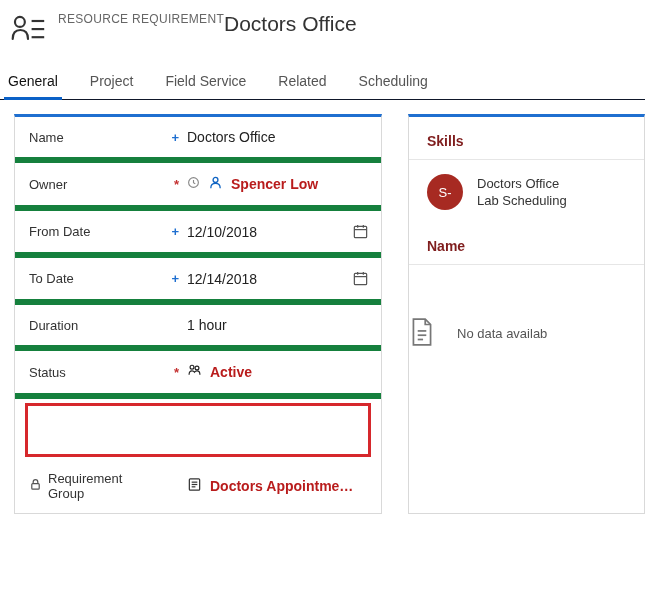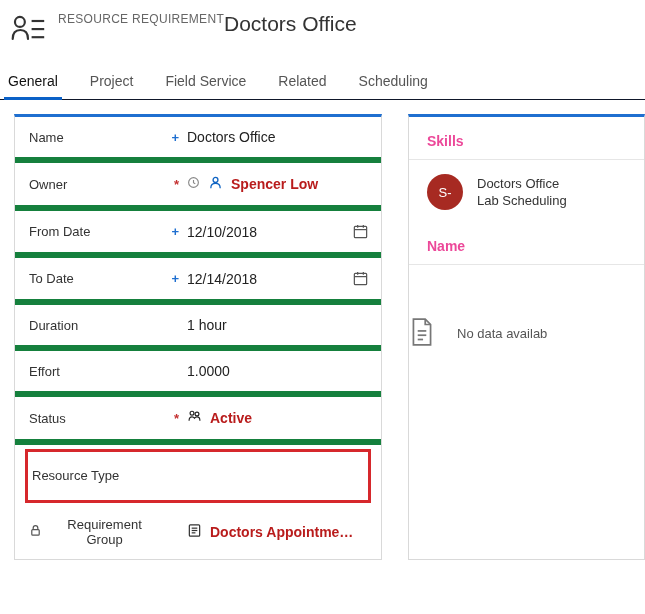--- a/index.html
+++ b/index.html
@@ -50,21 +50,21 @@
   .lock-icon svg { width: 13px; height: 13px; }
   .person-icon svg, .status-icon svg, .form-icon svg { width: 15px; height: 15px; }
   .clock-icon svg { width: 13px; height: 13px; }
   .highlight-box {
     border: 3px solid #d6282c;
     margin: 4px 10px -4px 10px;
     padding-bottom: 2px;
   }
   .highlight-box .field-row { border-bottom: 0; padding: 14px 4px 14px 4px; }
   
-  .right-section-title { font-size: 14px; font-weight: 600; color: #ec4899; padding: 16px 18px 10px; }
+  .right-section-title { font-size: 14px; font-weight: 600; color: #7f1d1d; padding: 16px 18px 10px; }
   .right-divider { border-top: 1px solid #e6e6e6; margin: 0 0 0 0; }
   .skill-row { display: flex; align-items: center; gap: 14px; padding: 14px 18px 18px; }
   .avatar {
     width: 36px; height: 36px; border-radius: 50%;
     background: #a72a22; color: #fff; display: flex; align-items: center; justify-content: center;
     font-size: 13px; font-weight: 400;
   }
   .skill-texts { display: flex; flex-direction: column; gap: 2px; font-size: 13px; color: #333; }
   .empty-state { display: flex; flex-direction: row; align-items: center; gap: 22px; padding: 52px 0 20px; color: #555; }
   .empty-state svg { width: 26px; height: 30px; color: #777; }
@@ -171,57 +171,44 @@
     <div class="field-row">
       <div class="field-label-wrap">
         <span class="label-text">Duration</span>
         <span class="req-mark"></span>
       </div>
       <div class="field-value">
           <span class="value-text">1 hour</span>
         </div>
     </div>
 
-    <div class="field-row">
-      <div class="field-label-wrap">
-        <span class="label-text">Effort</span>
-        <span class="req-mark"></span>
-      </div>
-      <div class="field-value">
-          <span class="value-text">1.0000</span>
-        </div>
-    </div>
 
     <div class="field-row">
       <div class="field-label-wrap">
         <span class="label-text">Status</span>
         <span class="req-mark req-red">*</span>
       </div>
       <div class="field-value">
         <span class="status-icon">
           <svg viewBox="0 0 18 18" fill="none" stroke="#222" stroke-width="1.4">
               <circle cx="6" cy="5" r="2.3"></circle>
               <circle cx="12" cy="6" r="2.3"></circle>
               <path d="M2.5 14q0-4.5 3.5-4.5q2 0 3 1.5 q1-1.5 3-1.5 q3.5 0 3.5 4.5"></path>
             </svg>
         </span>
         <span class="value-link">Active</span>
       </div>
     </div>
 
     <div class="highlight-box">
       <div class="field-row">
-        <div class="field-label-wrap">
-          <span class="label-text">Resource Type</span>
-          <span class="req-mark"></span>
-        </div>
-      </div>
-    </div>
-
-    <div class="field-row no-border" style="padding-top:18px;text-align:center;">
+      </div>
+    </div>
+
+    <div class="field-row no-border" style="padding-top:18px;">
       <div class="field-label-wrap">
         <span class="lock-icon">
           <svg viewBox="0 0 14 14" fill="none" stroke="#555" stroke-width="1.3">
               <rect x="3" y="6" width="8" height="6" rx="1"></rect>
               <path d="M4.5 6V4.2a2.5 2.5 0 0 1 5 0V6"></path>
             </svg>
         </span>
         <span class="label-text">Requirement Group</span>
         <span class="req-mark"></span>
       </div>

